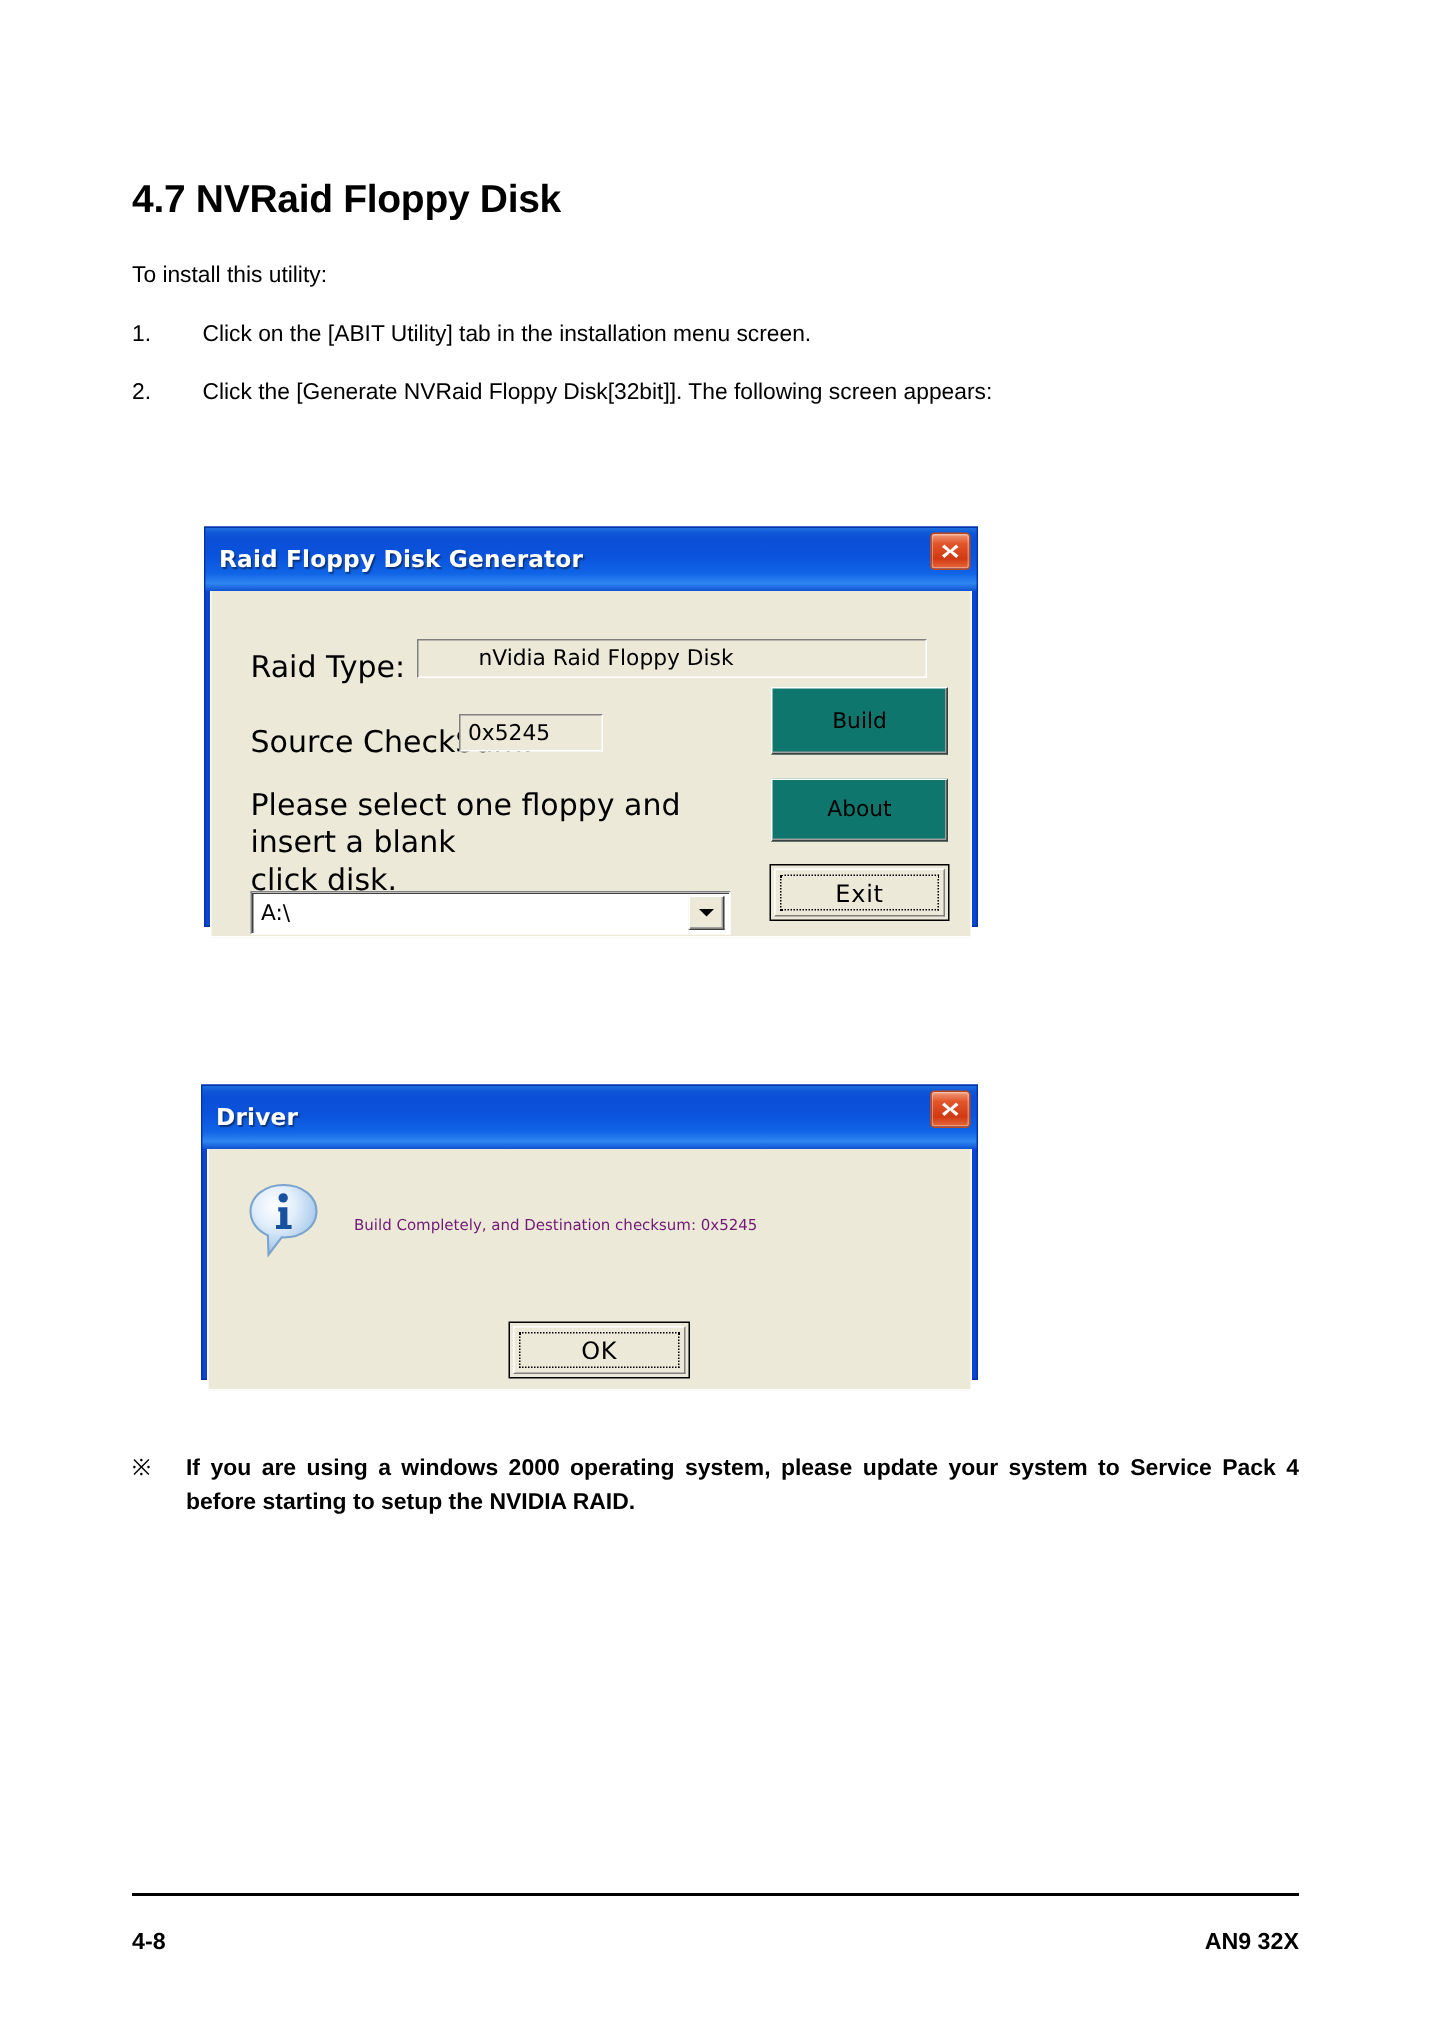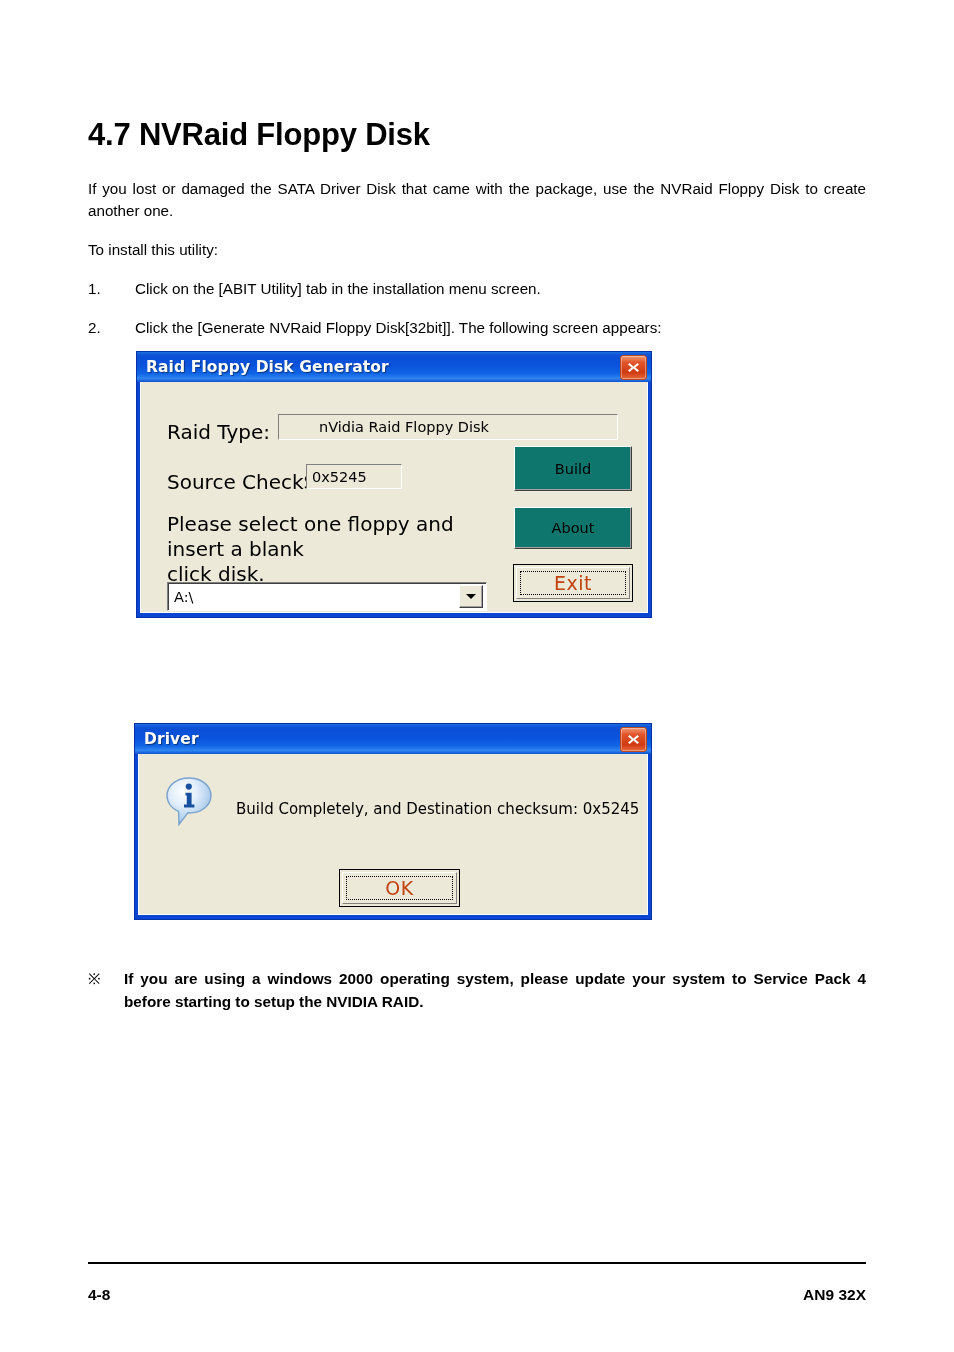--- a/index.html
+++ b/index.html
@@ -26,21 +26,21 @@
 
   
   .doc {
     position: absolute;
     left: 88px;
     top: 118px;
     width: 778px;
   }
 
   h1.section-title {
-    font-size: 31px;
+    font-size: 26px;
     font-weight: bold;
     letter-spacing: -0.2px;
     margin: 0 0 26px 0;
     line-height: 1.1;
   }
 
   p.body-text {
     font-size: 15.2px;
     line-height: 1.45;
     margin: 0 0 17px 0;
@@ -111,21 +111,21 @@
   
   .xp-window {
     position: absolute;
     background: #0a46d2;
     border: 1px solid #0532a8;
     box-sizing: border-box;
     padding: 0 3px 3px 3px;
     font-family: "DejaVu Sans", sans-serif;
   }
   .xp-window .titlebar {
-    height: 30px;
+    height: 42px;
     background: linear-gradient(to bottom,
         #1e6fe0 0%, #0f57d8 8%, #0a4fd6 18%,
         #0b53dc 45%, #1064e6 72%, #2f86f0 88%, #0f52d2 100%);
     display: flex;
     align-items: center;
     position: relative;
     padding: 0 3px 0 9px;
     margin: 0 -3px 0 -3px;
   }
   .xp-window .title-text {
@@ -222,22 +222,22 @@
   }
   .default-btn .focus {
     box-sizing: border-box;
     width: calc(100% - 6px);
     height: calc(100% - 6px);
     margin: 3px;
     border: 1px dotted #000;
     display: flex;
     align-items: center;
     justify-content: center;
-    font-size: 19px;
-    color: #c2410c;
+    font-size: 16px;
+    color: #000000;
     letter-spacing: 0.5px;
   }
 
   .combo {
     position: absolute;
     box-sizing: border-box;
     background: #ffffff;
     border-top: 1px solid #808080;
     border-left: 1px solid #808080;
     border-right: 1px solid #ffffff;
@@ -269,37 +269,36 @@
   }
   .tri-down {
     width: 0; height: 0;
     border-left: 5px solid transparent;
     border-right: 5px solid transparent;
     border-top: 5px solid #000;
   }
 
   .msg-text {
     position: absolute;
-    font-size: 15px;
-    color: #000000;
+    font-size: 10px;
+    color: #701a75;
   }
   .info-icon {
     position: absolute;
   }
 </style>
 </head>
 <body>
 
 <div class="page">
 
   <div class="doc">
 
     <h1 class="section-title">4.7 NVRaid Floppy Disk</h1>
 
-    <p class="body-text">If you lost or damaged the SATA Driver Disk that came with the package, use the NVRaid Floppy Disk to create another one.</p>
 
     <p class="body-text nojust">To install this utility:</p>
 
     <ol class="steps">
       <li class="step">
         <span class="num">1.</span>
         <span>Click on the [ABIT Utility] tab in the installation menu screen.</span>
       </li>
       <li class="step">
         <span class="num">2.</span>

